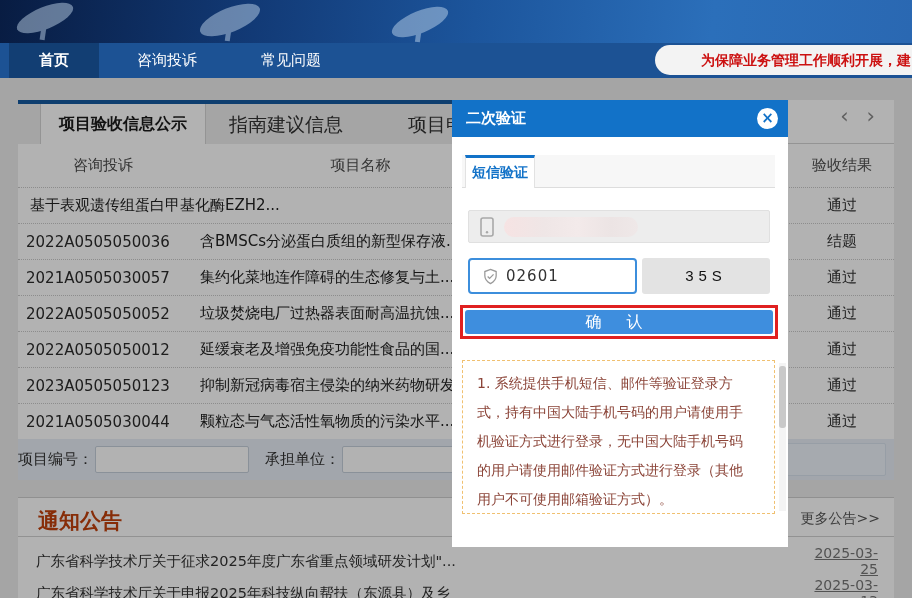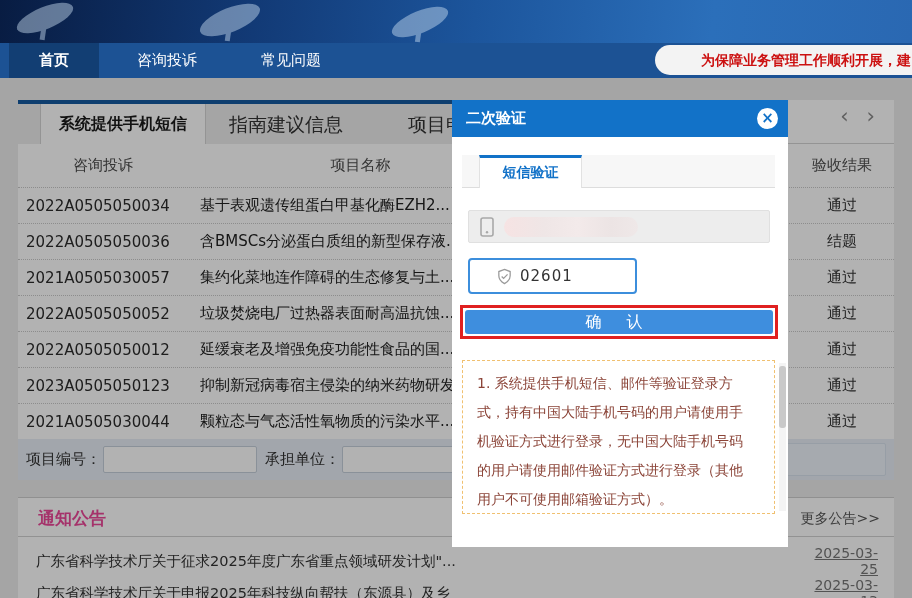--- a/index.html
+++ b/index.html
@@ -36,56 +36,56 @@
     color:#4c4c4c; font-size:15px; }
   .tbody { position:absolute; left:0; top:87px; width:876px; }
   .t-row { display:flex; align-items:center; height:36px; border-top:1px dotted #c9c9c9; font-size:15px; }
   .c1 { width:170px; } .c2 { width:345px; } .c3 { flex:1; } .c4 { width:104px; text-align:center; }
   .thead .c1, .thead .c2 { text-align:center; }
   .t-row .c1 { padding-left:8px; color:#2c2c2c; }
   .t-row .c2 { padding-left:12px; color:#222; white-space:nowrap; overflow:hidden; }
   
   .search-row { position:absolute; left:0; top:339px; width:876px; height:41px;
     background:#e8eef6; display:flex; align-items:center; font-size:15px; color:#333; }
-  .search-row label { margin-left:8px; }
+  .search-row label { }
   .search-row input { height:27px; background:#fff; border:1px solid #c6d0dc; border-radius:2px; padding:0 6px; font-size:14px; }
   .inp-no { width:154px; margin-left:2px; }
   .lab2 { margin-left:16px; }
   .inp-unit { width:230px; margin-left:2px; }
   .search-btn { position:absolute; left:752px; top:4px; width:116px; height:33px;
     background:#eef4fb; border:1px solid #d8e2ee; border-radius:2px; cursor:pointer; }
   
   .card2 { position:absolute; left:18px; top:497px; width:876px; height:120px; background:#fff; border-top:1px solid #cfcfcf; }
   .nb-header { position:relative; height:39px; border-bottom:1px solid #d2d2d2; }
-  .nb-title { position:absolute; left:20px; top:9px; font-size:17px; font-weight:bold; color:#ec4899; }
+  .nb-title { position:absolute; left:20px; top:9px; font-size:21px; font-weight:bold; color:#c2410c; }
   .more-link { position:absolute; right:14px; top:12px; font-size:14px; color:#555; cursor:pointer; }
   .news-list { padding-top:8px; }
   .news-item { display:flex; align-items:center; height:32px; font-size:14.5px; }
   .news-title { flex:1; padding-left:18px; color:#333; white-space:nowrap; overflow:hidden; cursor:pointer; }
   .news-date { width:96px; text-align:right; padding-right:16px; color:#777; font-size:14px;text-decoration:underline; }
   
   .dim { position:absolute; left:0; top:78px; width:912px; height:520px;
     background:rgba(0,0,0,0.30); z-index:50; }
   
   .modal { position:absolute; left:452px; top:100px; width:336px; height:447px; background:#fff; z-index:100; }
   .m-header { position:relative; height:37px; background:#1272c8; color:#fff;
     line-height:37px; padding-left:14px; font-size:15px; font-weight:bold; }
   .m-close { position:absolute; right:10px; top:8px; width:21px; height:21px; border-radius:50%;
     background:#fff; color:#1272c8; text-align:center; line-height:20px; font-size:15px; font-weight:bold; cursor:pointer; }
   .m-tabs { position:absolute; left:10px; top:55px; width:313px; height:33px;
     background:#f7f7f7; border-bottom:1px solid #ddd; }
-  .m-tab { position:absolute; left:17px; top:0; width:103px; height:33px; background:#fff;
+  .m-tab { position:absolute; left:3px; top:0; width:70px; height:33px; background:#fff;
     border-top:3px solid #1272c8; border-left:1px solid #e2e2e2; border-right:1px solid #e2e2e2;
     text-align:center; line-height:29px; color:#1272c8; font-weight:bold; font-size:14px; cursor:pointer; }
   .phone-field { position:absolute; left:16px; top:110px; width:302px; height:33px;
     background:#ededed; border:1px solid #e0e0e0; border-radius:2px; display:flex; align-items:center; padding-left:11px; }
   .phone-blur { margin-left:10px; width:134px; height:20px; border-radius:10px;
     background:linear-gradient(90deg,#f6e3e3 0%,#efe6e6 30%,#f3eaea 55%,#ece4e4 80%,#efe8e8 100%); }
   .code-input { position:absolute; left:16px; top:158px; width:169px; height:36px;
-    background:#fff; border:2px solid #3c8edc; border-radius:4px; display:flex; align-items:center; padding-left:26px; }
+    background:#fff; border:2px solid #3c8edc; border-radius:4px; display:flex; align-items:center; padding-left:12px; }
   .code-val { margin-left:7px; font-size:15px; color:#333; letter-spacing:1px; }
   .countdown-btn { position:absolute; left:190px; top:158px; width:128px; height:36px;
     background:#e3e3e3; border:none; border-radius:3px; text-align:center; line-height:36px;
     font-size:15px; color:#111; letter-spacing:5px; cursor:pointer; }
   .confirm-wrap { position:absolute; left:8px; top:205px; width:318px;
     border:3px solid #e02020; padding:2px; }
   .confirm-btn { display:block; width:100%; height:24px; background:#3e8ede; border:none; border-radius:3px;
     color:#fff; font-size:16px; letter-spacing:10px; cursor:pointer;
     font-family:"DejaVu Sans","Liberation Sans",sans-serif; }
   .instructions { position:absolute; left:10px; top:260px; width:313px; height:154px;
@@ -117,38 +117,37 @@
     <div class="nav-item active">首页</div>
     <div class="nav-item">咨询投诉</div>
     <div class="nav-item">常见问题</div>
   </div>
   <div class="notice-pill" style="color:#cc1111;">为保障业务管理工作顺利开展，建</div>
 </div>
 
 <div class="card1">
   <div class="tabs-underline"></div>
   <div class="tabstrip">
-    <div class="tab active">系统提供手机短信</div>
+    <div class="tab active">项目验收信息公示</div>
     <div class="tab">指南建议信息</div>
     <div class="tab">项目申报</div>
   </div>
   <div class="pager">
     <span>‹</span><span>›</span>
   </div>
 
   <div class="thead">
     <div class="c1">咨询投诉</div>
     <div class="c2">项目名称</div>
     <div class="c3"></div>
     <div class="c4">验收结果</div>
   </div>
 
   <div class="tbody">
     <div class="t-row">
-      <div class="c1">2022A0505050034</div>
       <div class="c2">基于表观遗传组蛋白甲基化酶EZH2...</div>
       <div class="c3"></div>
       <div class="c4">通过</div>
     </div>
     <div class="t-row">
       <div class="c1">2022A0505050036</div>
       <div class="c2">含BMSCs分泌蛋白质组的新型保存液...</div>
       <div class="c3"></div>
       <div class="c4">结题</div>
     </div>
@@ -230,20 +229,21 @@
     <div class="phone-blur"></div>
   </div>
 
   <div class="code-input">
     <svg width="17" height="17" viewBox="0 0 24 24">
       <path d="M12 2l8 3v6c0 5-3.5 8.7-8 11-4.5-2.3-8-6-8-11V5z" fill="none" stroke="#9a9a9a" stroke-width="1.8"></path>
       <path d="M8 12l2.7 2.7L16.3 9" fill="none" stroke="#9a9a9a" stroke-width="1.8"></path>
     </svg>
     <span class="code-val">02601</span>
   </div>
+  <button class="countdown-btn">35S</button>
 
   <div class="confirm-wrap">
     <button class="confirm-btn">确 认</button>
   </div>
 
   <div class="instructions">
     <p>1. 系统提供手机短信、邮件等验证登录方式，持有中国大陆手机号码的用户请使用手机验证方式进行登录，无中国大陆手机号码的用户请使用邮件验证方式进行登录（其他用户不可使用邮箱验证方式）。</p>
 
   </div>
   <div class="scrollbar">

